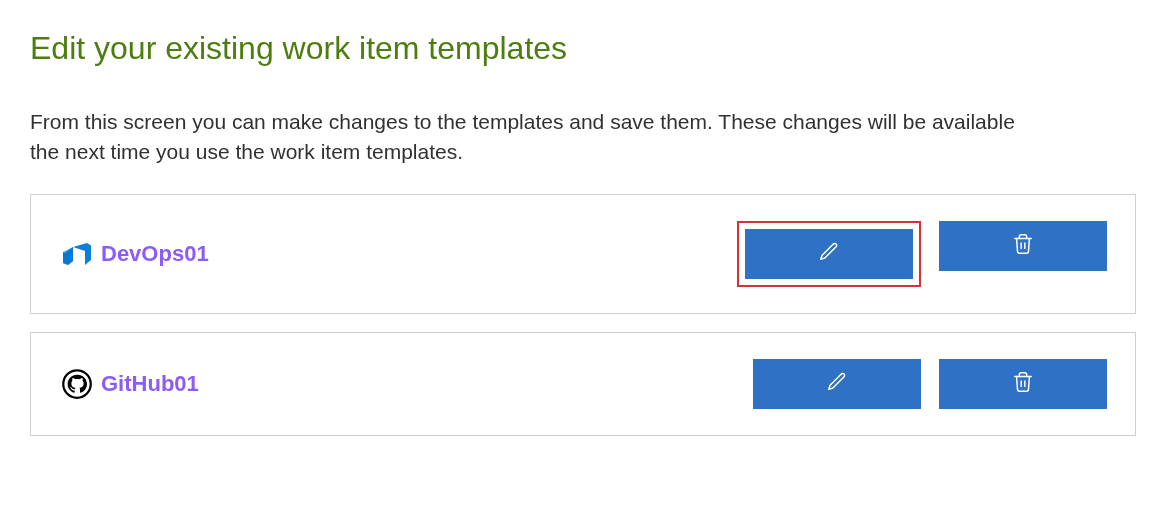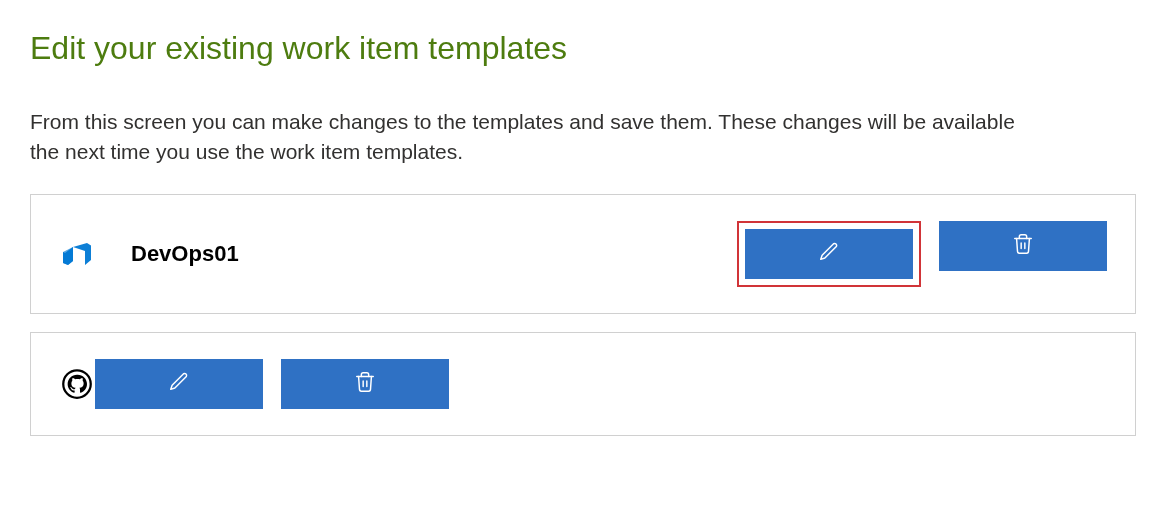--- a/index.html
+++ b/index.html
@@ -42,22 +42,22 @@
       width: 36px;
       height: 36px;
       display: flex;
       align-items: center;
       justify-content: center;
       flex-shrink: 0;
     }
     .template-name {
       font-size: 22px;
       font-weight: 700;
-      color: #000000;
-      margin-left: 36px;
+      color: #8b5cf6;
+      margin-left: 6px;
       flex: 1;
     }
     .button-group {
       display: flex;
       gap: 18px;
     }
     .action-button {
       width: 168px;
       height: 50px;
       background: #2f71c4;
@@ -119,20 +119,21 @@
     </div>
   </div>
 
   <div class="template-card">
     <span class="template-icon">
       <svg viewBox="0 0 24 24" width="30" height="30">
         <circle cx="12" cy="12" r="11" fill="none" stroke="#000" stroke-width="1.8"></circle>
         <path fill="#000" d="M12 4.5c-4.1 0-7.5 3.3-7.5 7.4 0 3.3 2.1 6 5.1 7 .4.1.5-.2.5-.4v-1.4c-2.1.5-2.5-.9-2.5-.9-.3-.9-.8-1.1-.8-1.1-.7-.5.1-.5.1-.5.8.1 1.2.8 1.2.8.7 1.2 1.8.8 2.3.6.1-.5.3-.8.5-1-1.7-.2-3.4-.8-3.4-3.7 0-.8.3-1.5.8-2 -.1-.2-.3-1 .1-2 0 0 .6-.2 2.1.8.6-.2 1.2-.2 1.9-.2s1.3.1 1.9.2c1.5-1 2.1-.8 2.1-.8.4 1 .2 1.8.1 2 .5.5.8 1.2.8 2 0 2.9-1.7 3.5-3.4 3.7.3.2.5.7.5 1.4v2.1c0 .2.1.5.5.4 3-1 5.1-3.7 5.1-7 0-4.1-3.4-7.4-7.5-7.4z"></path>
       </svg>
     </span>
+    <span class="template-name">GitHub01</span>
     <div class="button-group">
       <button class="action-button" aria-label="Edit">
         <span>
           <svg viewBox="0 0 24 24" width="22" height="22" fill="none" stroke="#ffffff" stroke-width="1.6" stroke-linecap="round" stroke-linejoin="round">
             <path d="M17 3a2.2 2.2 0 0 1 3 3L7.5 18.5 3 20l1.5-4.5L17 3z"></path>
           </svg>
         </span>
       </button>
       <button class="action-button" aria-label="Delete">
         <span>

